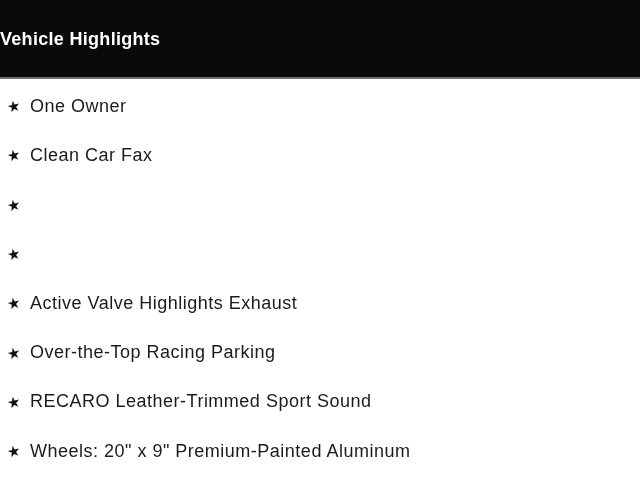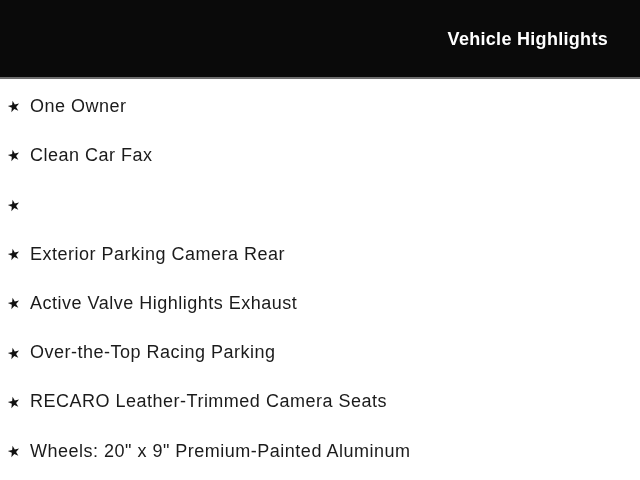--- a/index.html
+++ b/index.html
@@ -13,21 +13,20 @@
     font-family: "Liberation Sans", sans-serif;
     overflow: hidden;
   }
   .header {
     box-sizing: border-box;
     height: 79px;
     background: #0a0a0a;
     border-bottom: 2px solid #6e6e6e;
     display: flex;
     align-items: center;
-    justify-content: flex-end;
     padding-right: 32px;
   }
   .header-title {
     color: #ffffff;
     font-size: 18px;
     font-weight: bold;
     letter-spacing: 0.3px;
     line-height: 1;
   }
   .highlights-list {
@@ -75,31 +74,30 @@
   </li>
   <li class="highlight-item">
     <span class="star-icon">★</span>
     <span class="item-label">Clean Car Fax</span>
   </li>
   <li class="highlight-item">
     <span class="star-icon">★</span>
   </li>
   <li class="highlight-item">
     <span class="star-icon">★</span>
-    <span class="item-label">Exterior Parking Camera Rear</span>
   </li>
   <li class="highlight-item">
     <span class="star-icon">★</span>
     <span class="item-label">Active Valve Highlights Exhaust</span>
   </li>
   <li class="highlight-item">
     <span class="star-icon">★</span>
     <span class="item-label">Over-the-Top Racing Parking</span>
   </li>
   <li class="highlight-item">
     <span class="star-icon">★</span>
-    <span class="item-label">RECARO Leather-Trimmed Camera Seats</span>
+    <span class="item-label">RECARO Leather-Trimmed Sport Sound</span>
   </li>
   <li class="highlight-item">
     <span class="star-icon">★</span>
     <span class="item-label">Wheels: 20" x 9" Premium-Painted Aluminum</span>
   </li>
 </ul>
 
 </body></html>

